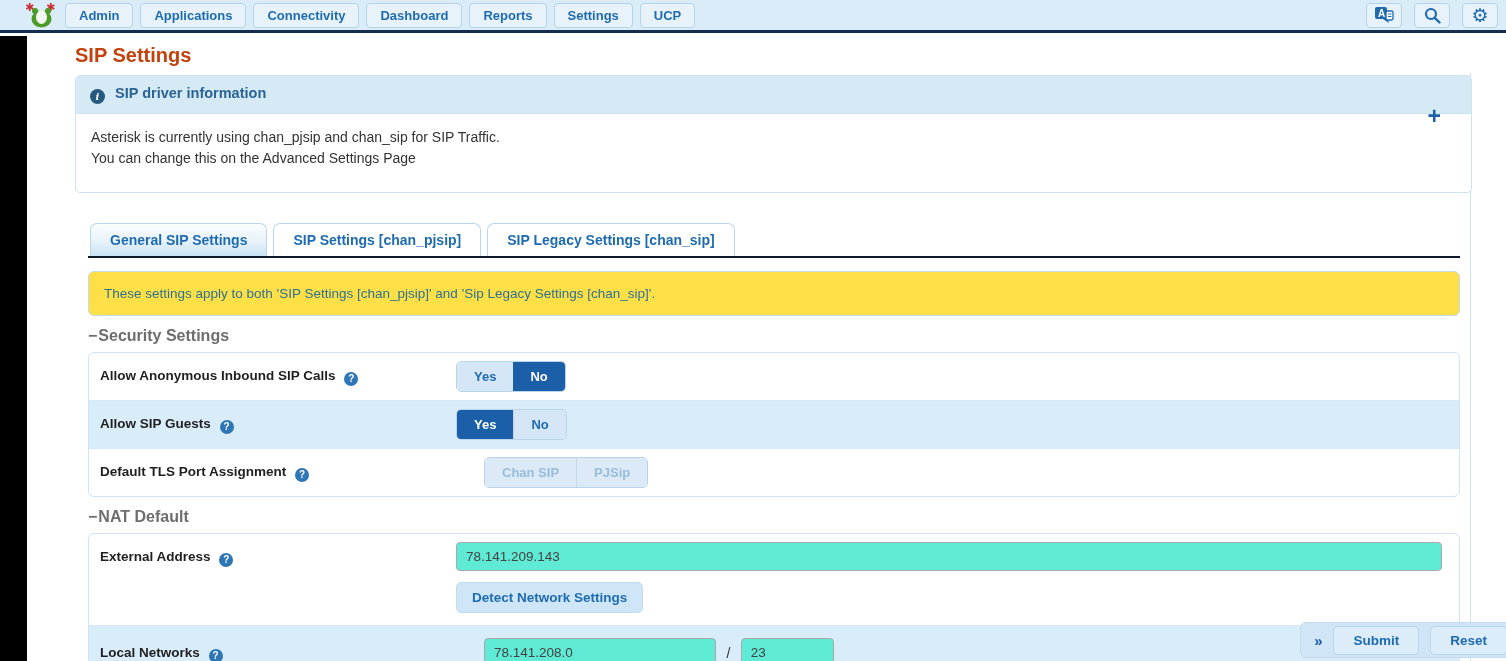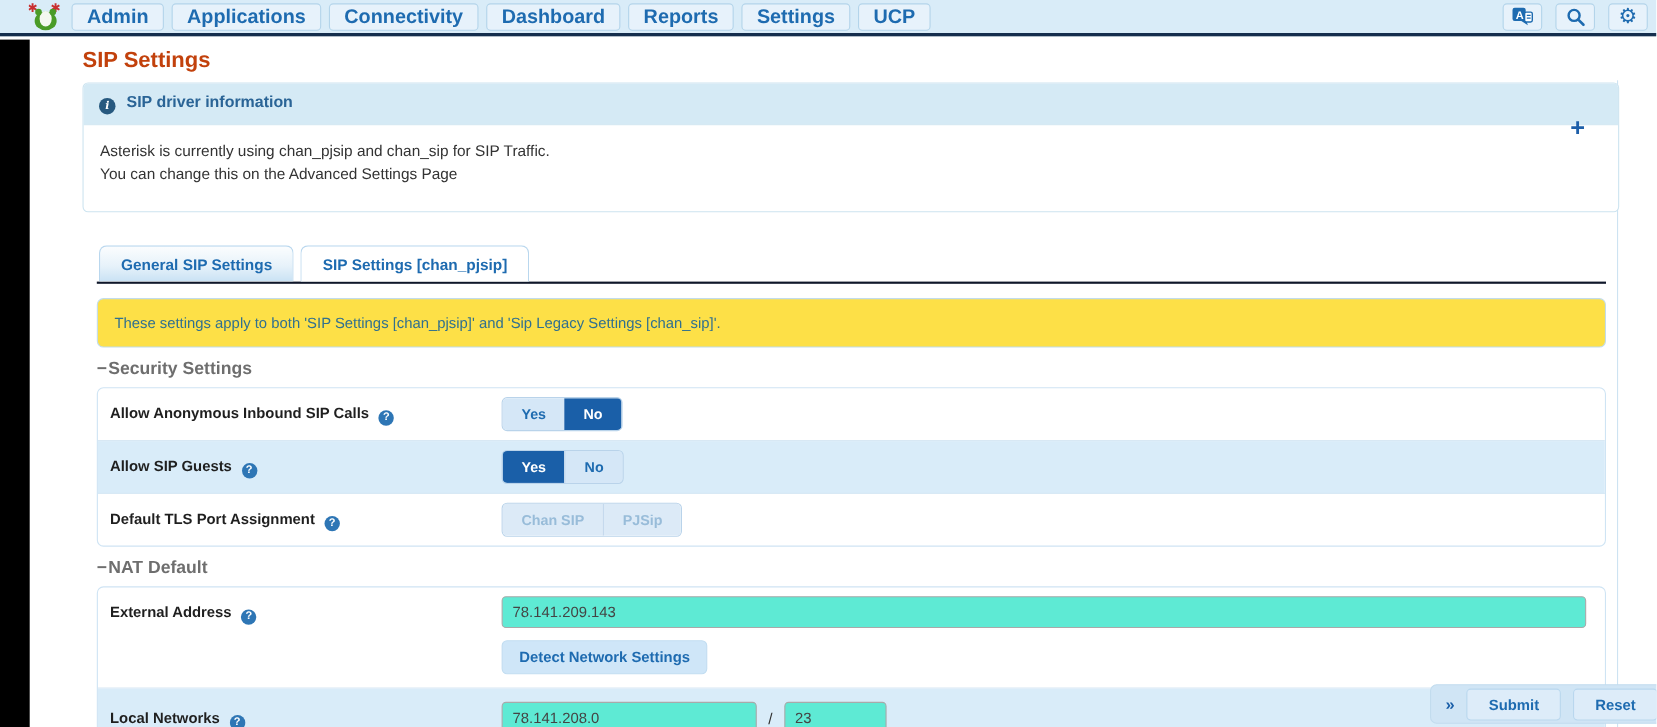--- a/index.html
+++ b/index.html
@@ -6,21 +6,21 @@
   html,body { width:1506px; height:661px; }
   body { font-family: "Liberation Sans", "DejaVu Sans", sans-serif; background:#fff; }
 
   .screen { position:relative; width:1506px; height:661px; overflow:hidden; background:#fff; }
 
   
   .topnav { position:absolute; top:0; left:0; right:0; height:33px; background:#d9ecf8;
             border-bottom:3px solid #152e4d; display:flex; align-items:center; padding:0 6px 0 26px; }
   .logo { display:inline-flex; align-items:center; margin-right:8px; cursor:pointer; }
   .nav-menu { display:flex; align-items:center; gap:7px; flex:1; }
-  .nav-btn { font-family:inherit; font-size:18px; font-weight:bold; color:#1e6bb0;
+  .nav-btn { font-family:inherit; font-size:13px; font-weight:bold; color:#1e6bb0;
              background:#e7f2fb; border:1px solid #b3d4ea; border-radius:4px;
              padding:3px 13px; cursor:pointer; line-height:17px; }
   .nav-right { display:flex; align-items:center; gap:12px; padding-right:2px; }
   .icon-btn { background:#e7f2fb; border:1px solid #b3d4ea; border-radius:4px; width:36px; height:25px;
               display:flex; align-items:center; justify-content:center; cursor:pointer; color:#1e6bb0; }
   .gear-glyph { font-family:"DejaVu Sans", sans-serif; font-size:19px; line-height:19px; color:#1e6bb0; }
 
   
   .left-strip { position:absolute; top:36px; left:0; width:27px; height:625px; background:#000; }
   .page-right-border { position:absolute; top:73px; left:1470px; width:1px; bottom:0; background:#cde3f2; }
@@ -51,21 +51,21 @@
 
   
   .alert { margin-top:13px; background:#fde047; border:1px solid #c2dcea; border-radius:6px;
            padding:14px 15px; font-size:13.5px; color:#31708f; }
 
   
   .section-head { margin-top:10px; font-size:16px; font-weight:bold; color:#6e6e6e; line-height:20px; }
   .section-head .dash { margin-right:1px; font-weight:bold; }
   .box { margin-top:6px; border:1px solid #cfe4f4; border-radius:6px; overflow:hidden; background:#fff; }
   .row { display:flex; align-items:flex-start; padding:8px 11px; border-bottom:1px solid #d8e8f4; }
-  .row:last-child { border-bottom:none; }
+  .row:last-child { border-bottom:none;gap:28px; }
   .row.stripe { background:#d9ecf9; }
   .row-label { width:356px; flex:0 0 356px; padding-top:7px; font-size:13.5px; font-weight:bold; color:#1f1f1f; }
   .help { display:inline-block; width:14px; height:14px; border-radius:50%; background:#2e76b5; color:#fff;
           font-size:10px; font-weight:bold; text-align:center; line-height:14px; margin-left:5px;
           vertical-align:-2px; cursor:pointer; }
   .row-ctrl { flex:1; padding-right:6px; }
 
   
   .toggle { display:inline-flex; border:1px solid #b9d3ea; border-radius:5px; overflow:hidden; }
   .tbtn { font-family:inherit; font-size:13px; font-weight:bold; padding:6px 17px; border:none;
@@ -158,20 +158,21 @@
         <div>Asterisk is currently using chan_pjsip and chan_sip for SIP Traffic.</div>
         <div>You can change this on the Advanced Settings Page</div>
       </div>
     </section>
 
     <div class="inner">
 
       <ul class="tabs">
         <li class="tab active">General SIP Settings</li>
         <li class="tab">SIP Settings [chan_pjsip]</li>
+        <li class="tab">SIP Legacy Settings [chan_sip]</li>
       </ul>
 
       <div class="alert">These settings apply to both 'SIP Settings [chan_pjsip]' and 'Sip Legacy Settings [chan_sip]'.</div>
 
       <div class="section-head">
         <span class="dash">−</span><span>Security Settings</span>
       </div>
       <div class="box">
 
         <div class="row">

